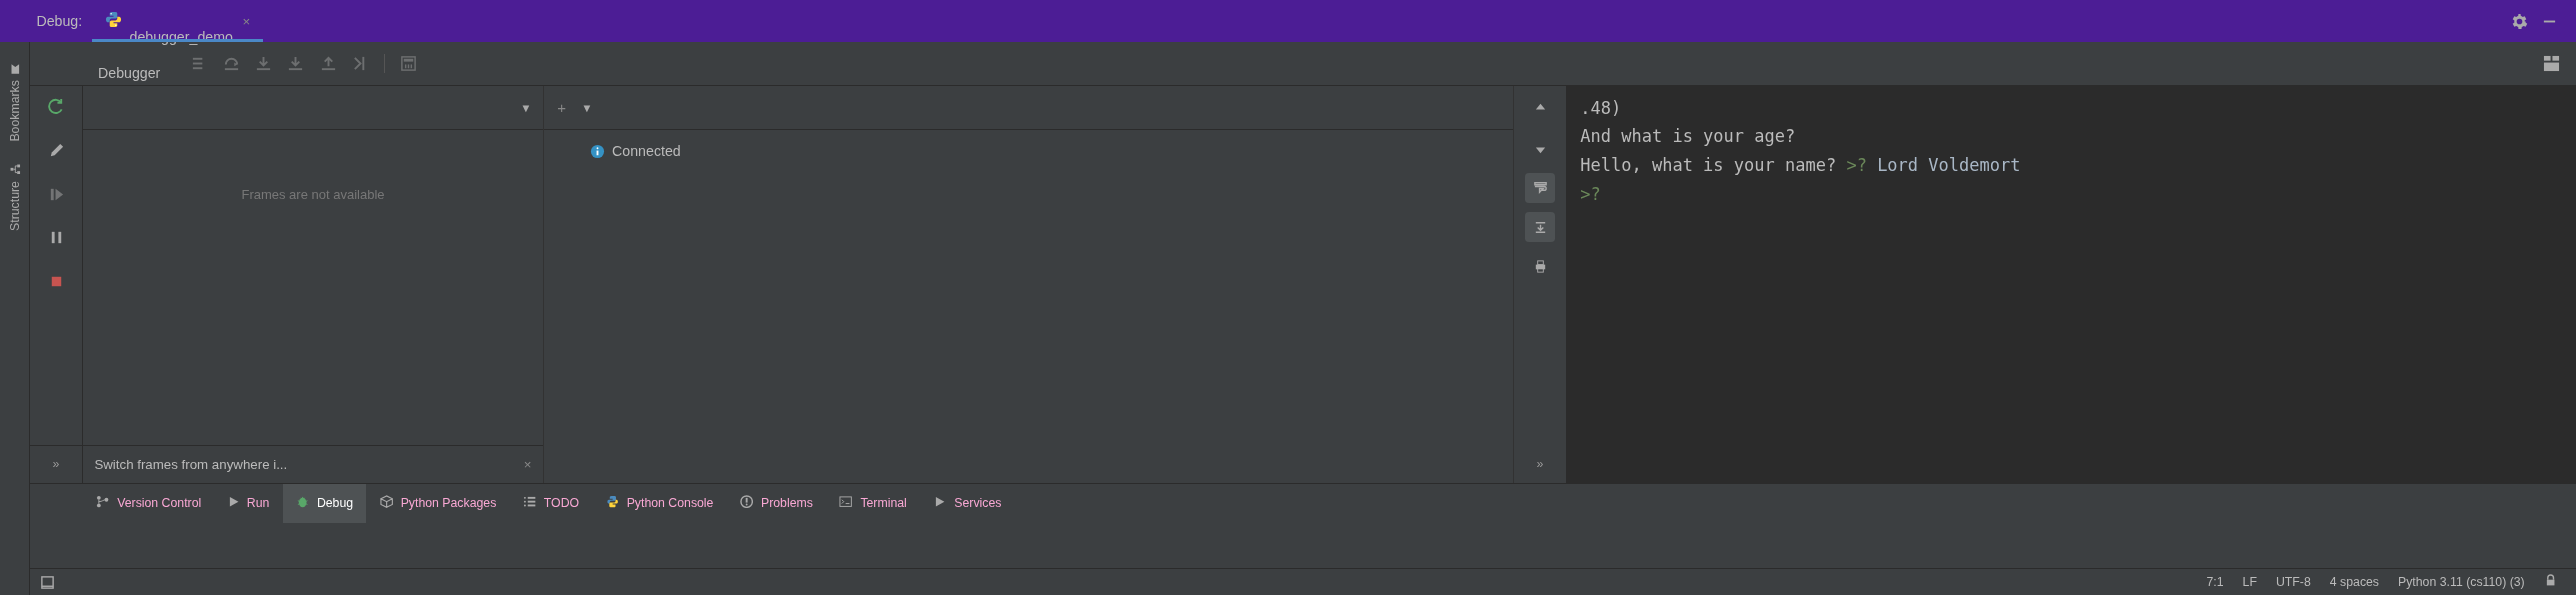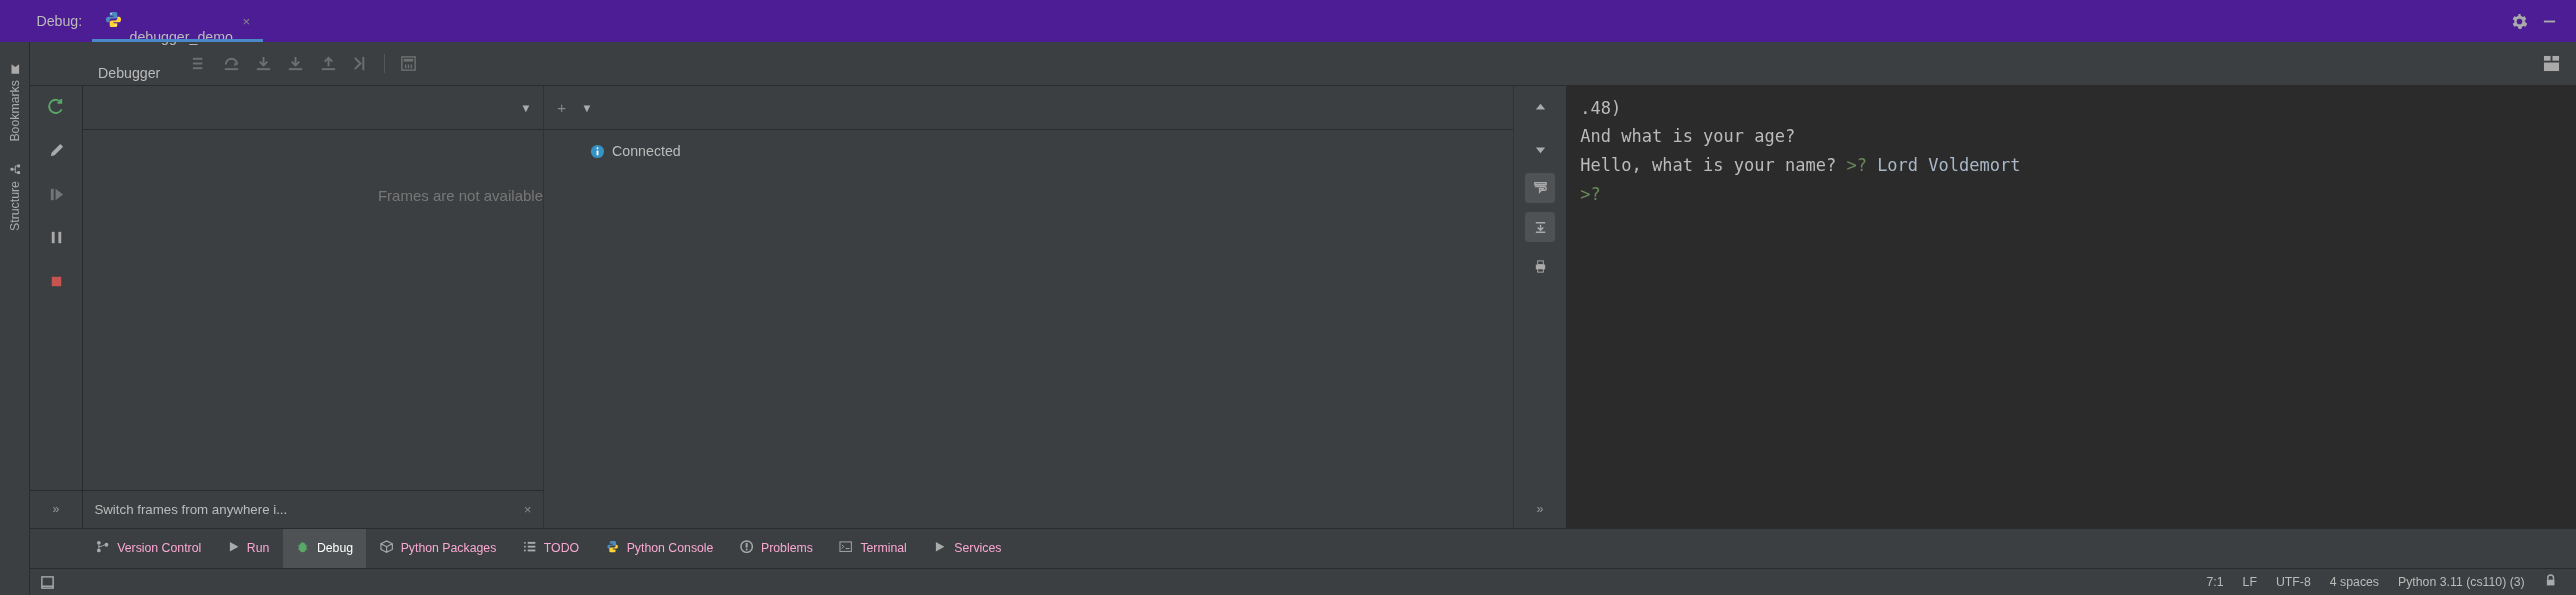--- a/index.html
+++ b/index.html
@@ -158,24 +158,24 @@
       display: flex;
       align-items: center;
       justify-content: flex-end;
       padding: 0 11.4px;
     }
     .dropdown-arrow { color: #aaa; font-size: 11.4px; }
     .frames-body {
       flex: 1;
       display: flex;
       align-items: flex-start;
-      justify-content: flex-end;
+      justify-content: center;
       padding-top: 57px;
       color: #777;
-      font-size: 15px;
+      font-size: 13px;
     }
     .frames-footer {
       height: 38px;
       border-top: 0.9px solid #2b2b2b;
       display: flex;
       align-items: center;
       padding: 0 11.4px;
       color: #bbb;
       font-size: 13.3px;
       margin-top: 20px;
@@ -276,20 +276,21 @@
     
     .status-bar {
       height: 28.5px;
       background: #3c3f41;
       border-top: 0.9px solid #2b2b2b;
       display: flex;
       align-items: center;
       padding: 0 9.5px;
       color: #bbb;
       font-size: 12.3px;
+      margin-top: 45px;
     }
     .status-left { width: 38px; display:flex; align-items:center; }
     .status-spacer { flex: 1; }
     .status-item { padding: 0 9.5px; }
     .bottom-left-expand {
       width: 53px; height: 38px;
       display: flex; align-items: center; justify-content: center;
       color: #999;
       border-top: 0.9px solid #2b2b2b;
     }

